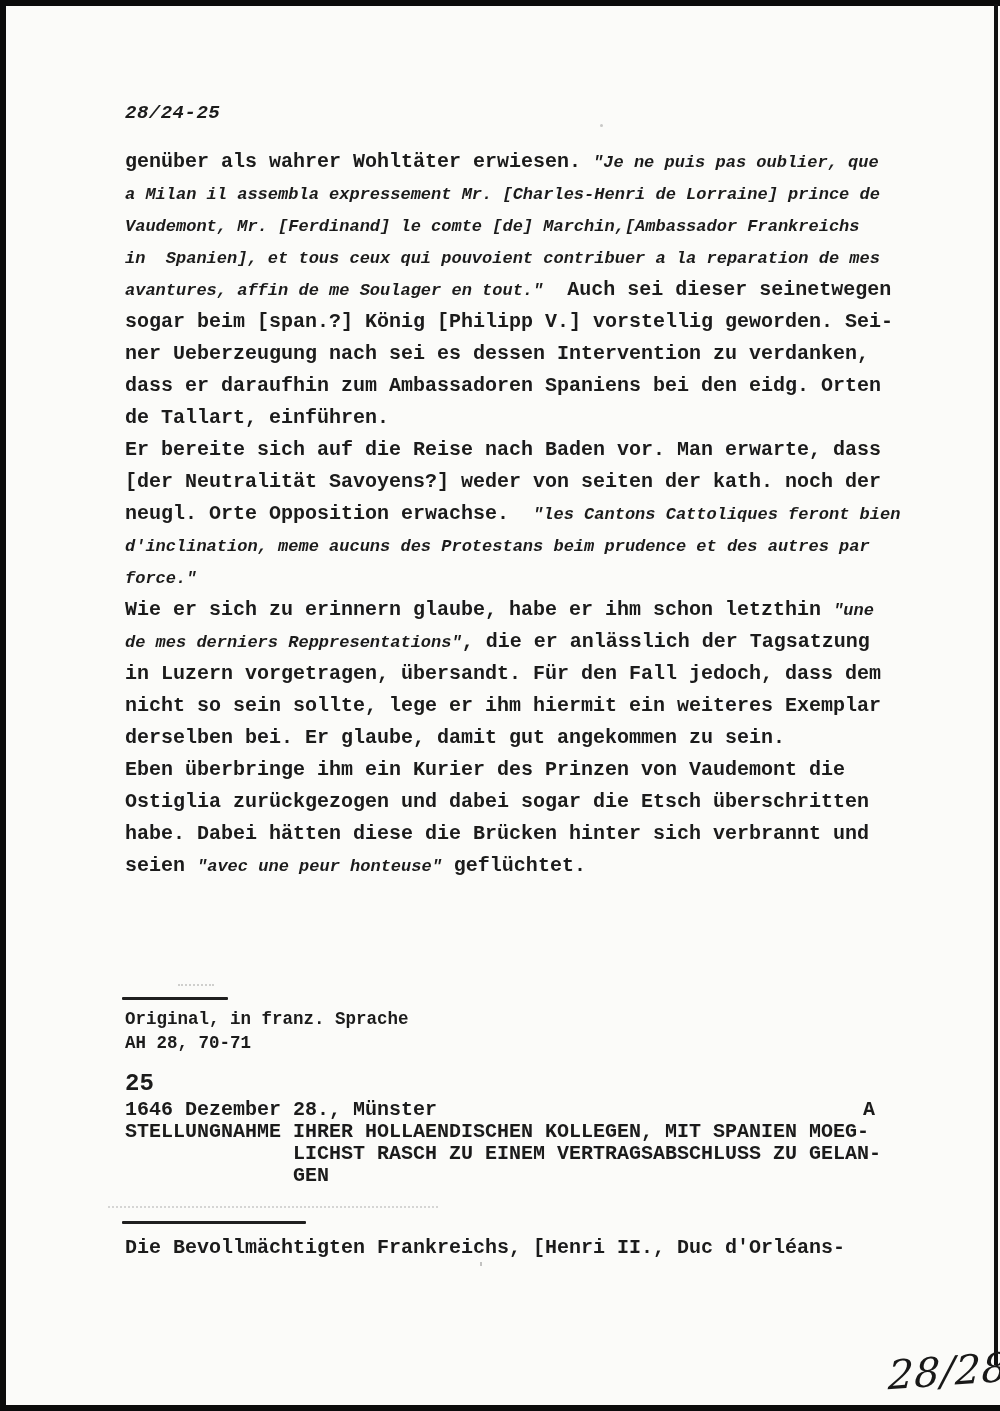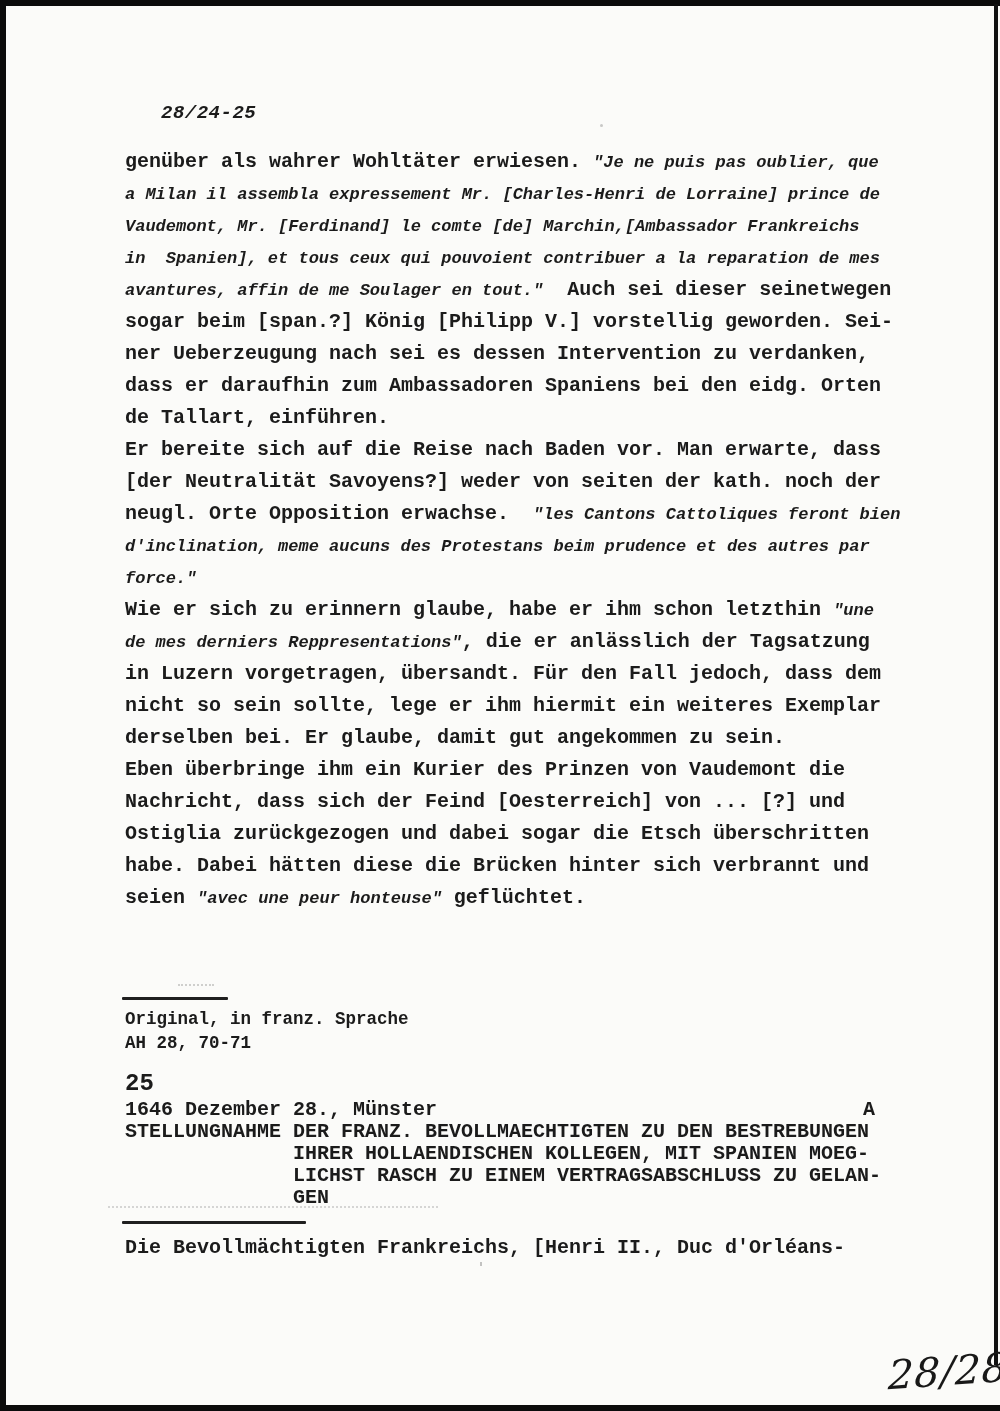--- a/index.html
+++ b/index.html
@@ -18,21 +18,20 @@
   
   .b-top{position:absolute;left:0;top:0;width:1000px;height:6px;background:#0b0b0b;}
   .b-left{position:absolute;left:0;top:0;width:6px;height:1411px;background:#0b0b0b;}
   .b-right{position:absolute;left:994px;top:4px;width:4px;height:1361px;background:#111;}
   .b-bottom{position:absolute;left:0;top:1405px;width:1000px;height:6px;background:#0b0b0b;}
 
   .page-ref{
     position:absolute;left:125px;top:102px;
     font-size:19px;font-weight:600;font-style:italic;
     letter-spacing:.5px;
-    margin-left:36px;
   }
   .body-text{
     position:absolute;left:125px;top:146px;width:790px;
   }
   .tline{
     height:32px;line-height:32px;
     font-size:20px;font-weight:600;
     white-space:pre;
   }
   .seg{letter-spacing:0;}
@@ -116,21 +115,20 @@
       <div class="tline"><span class="seg">[der Neutralität Savoyens?] weder von seiten der kath. noch der</span></div>
       <div class="tline"><span class="seg">neugl. Orte Opposition erwachse.  </span><span class="seg it">"les Cantons Cattoliques feront bien</span></div>
       <div class="tline"><span class="seg it">d'inclination, meme aucuns des Protestans beim prudence et des autres par</span></div>
       <div class="tline"><span class="seg it">force."</span></div>
       <div class="tline"><span class="seg">Wie er sich zu erinnern glaube, habe er ihm schon letzthin </span><span class="seg it">"une</span></div>
       <div class="tline"><span class="seg it">de mes derniers Reppresentations"</span><span class="seg">, die er anlässlich der Tagsatzung</span></div>
       <div class="tline"><span class="seg">in Luzern vorgetragen, übersandt. Für den Fall jedoch, dass dem</span></div>
       <div class="tline"><span class="seg">nicht so sein sollte, lege er ihm hiermit ein weiteres Exemplar</span></div>
       <div class="tline"><span class="seg">derselben bei. Er glaube, damit gut angekommen zu sein.</span></div>
       <div class="tline"><span class="seg">Eben überbringe ihm ein Kurier des Prinzen von Vaudemont die</span></div>
-      <div class="tline"><span class="seg">Nachricht, dass sich der Feind [Oesterreich] von ... [?] und</span></div>
       <div class="tline"><span class="seg">Ostiglia zurückgezogen und dabei sogar die Etsch überschritten</span></div>
       <div class="tline"><span class="seg">habe. Dabei hätten diese die Brücken hinter sich verbrannt und</span></div>
       <div class="tline"><span class="seg">seien </span><span class="seg it">"avec une peur honteuse"</span><span class="seg"> geflüchtet.</span></div>
     </div>
 
   <div class="artifact dots1"></div>
   <div class="rule rule1"></div>
 
   <div class="source-note" id="note-lines">
       <div class="note-line"><span class="seg">Original, in franz. Sprache</span></div>
@@ -140,21 +138,20 @@
   <div class="doc-num">25</div>
 
   <div class="date-row">
     <span>1646 Dezember 28., Münster</span>
     <span>A</span>
   </div>
 
   <div class="title-block">
     <span class="title-label">STELLUNGNAHME</span>
     <div class="title-lines" id="title-lines">
-        <div class="title-line"><span class="seg">DER FRANZ. BEVOLLMAECHTIGTEN ZU DEN BESTREBUNGEN</span></div>
         <div class="title-line"><span class="seg">IHRER HOLLAENDISCHEN KOLLEGEN, MIT SPANIEN MOEG-</span></div>
         <div class="title-line"><span class="seg">LICHST RASCH ZU EINEM VERTRAGSABSCHLUSS ZU GELAN-</span></div>
         <div class="title-line"><span class="seg">GEN</span></div>
       </div>
   </div>
 
   <div class="artifact dots2"></div>
   <div class="rule rule2"></div>
 
   <div class="closing">Die Bevollmächtigten Frankreichs, [Henri II., Duc d'Orléans-</div>

